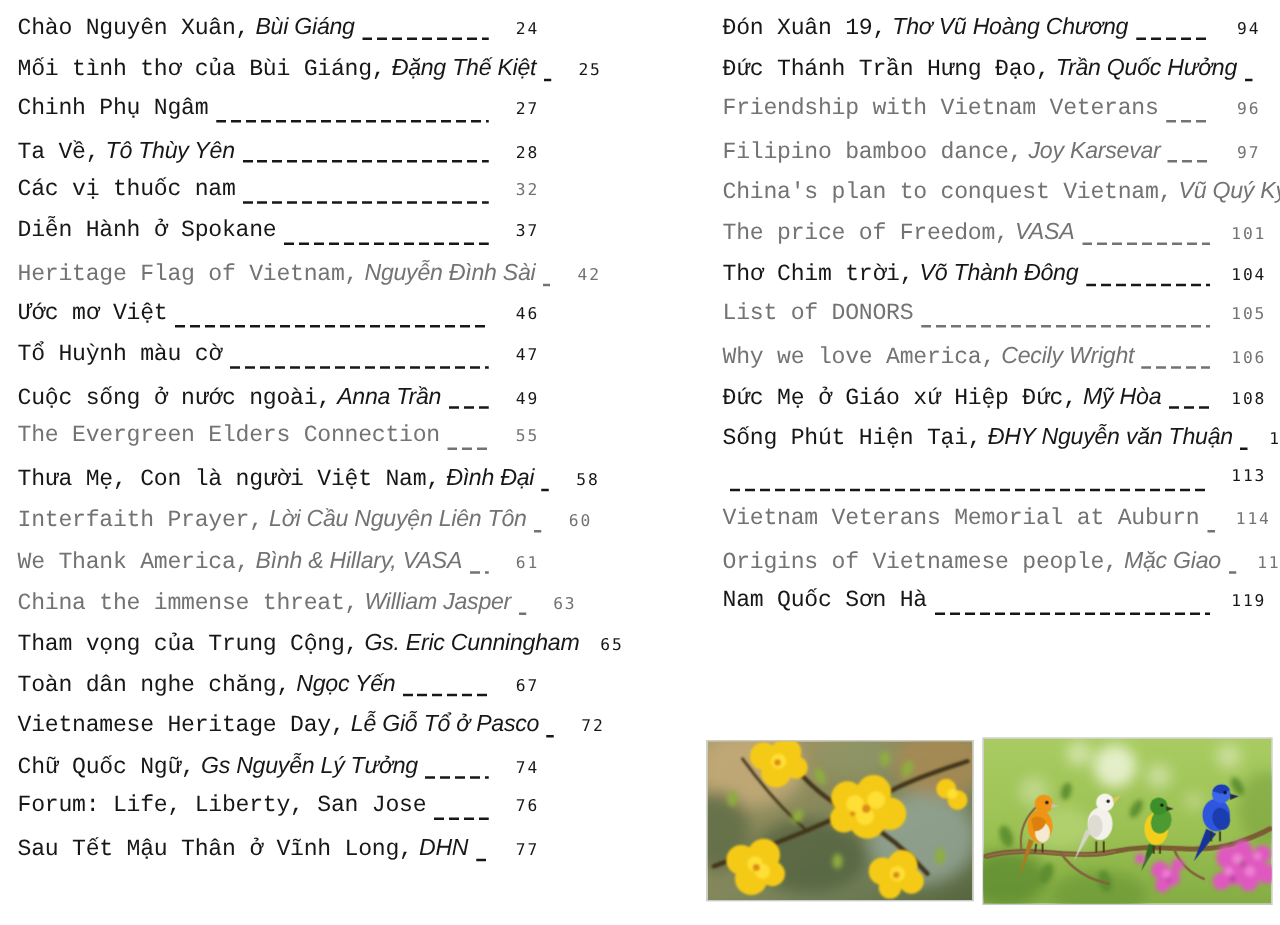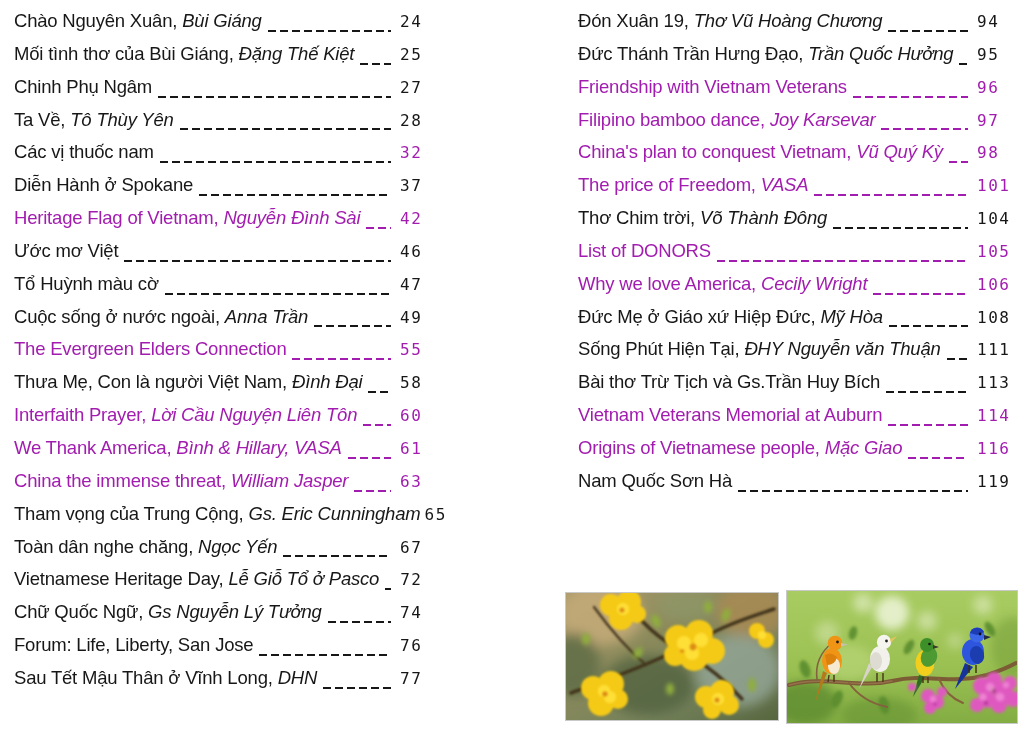--- a/index.html
+++ b/index.html
@@ -8,33 +8,33 @@
     background:#ffffff;color:#171717;
     font-family:"Liberation Sans", sans-serif;
   }
   .toc-col{position:absolute;top:5px;}
   #col-left{left:14px;width:430px;}
   #col-right{left:578px;width:443px;}
   .toc-row{
     display:flex;align-items:baseline;height:32.85px;line-height:32.85px;
     font-size:18.5px;white-space:nowrap;
   }
-  .toc-row .title{flex:0 0 auto;letter-spacing:-0.2px;}
+  .toc-row .title{flex:0 0 auto;letter-spacing:-0.2px;font-family:Liberation Mono, monospace;}
   .toc-row .author{flex:0 0 auto;font-style:italic;margin-left:5px;letter-spacing:-0.2px;text-align:right;}
   .toc-row .leader{
     flex:1 1 auto;min-width:6px;height:2px;align-self:flex-end;
     margin:0 9px 6px 6px;
     background:repeating-linear-gradient(90deg, currentColor 0 8px, transparent 8px 12px);
   }
   .toc-row .leader.none{background:none;min-width:0;margin:0 4px 6px 0;}
   .toc-row .page-num{
-    flex:0 0 auto;min-width:44px;text-align:left;
-    font-family:"DejaVu Sans Mono", monospace;font-size:16px;letter-spacing:1.5px;
+    flex:0 0 auto;min-width:44px;text-align:center;
+    font-family:"DejaVu Sans Mono", monospace;font-size:13px;letter-spacing:1.5px;
   }
-  .blue{color:#a21caf;}
+  .blue{color:#737373;}
   .photo{
     position:absolute;border:1px solid #c9c9c9;background:#dde5cc;overflow:hidden;
   }
   #photo-flowers{left:565px;top:592px;width:212px;height:127px;}
   #photo-birds{left:786px;top:590px;width:230px;height:132px;}
   .photo svg{display:block;width:100%;height:100%;}
 </style>
 </head>
 <body>
 
@@ -218,21 +218,20 @@
       <span class="leader"></span>
       <span class="page-num">108</span>
     </div>
     <div class="toc-row">
       <span class="title">Sống Phút Hiện Tại,</span>
       <span class="author">ĐHY Nguyễn văn Thuận</span>
       <span class="leader"></span>
       <span class="page-num">111</span>
     </div>
     <div class="toc-row">
-      <span class="title">Bài thơ Trừ Tịch và Gs.Trần Huy Bích</span>
       <span class="leader"></span>
       <span class="page-num">113</span>
     </div>
     <div class="toc-row blue">
       <span class="title">Vietnam Veterans Memorial at Auburn</span>
       <span class="leader"></span>
       <span class="page-num blue">114</span>
     </div>
     <div class="toc-row blue">
       <span class="title">Origins of Vietnamese people,</span>

